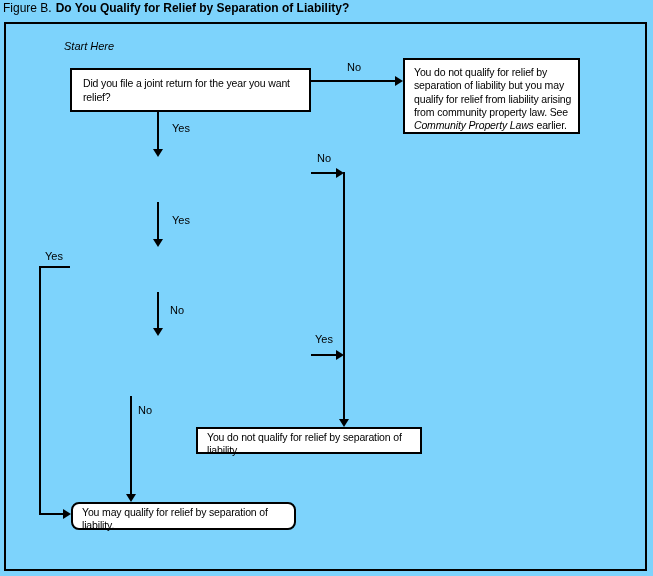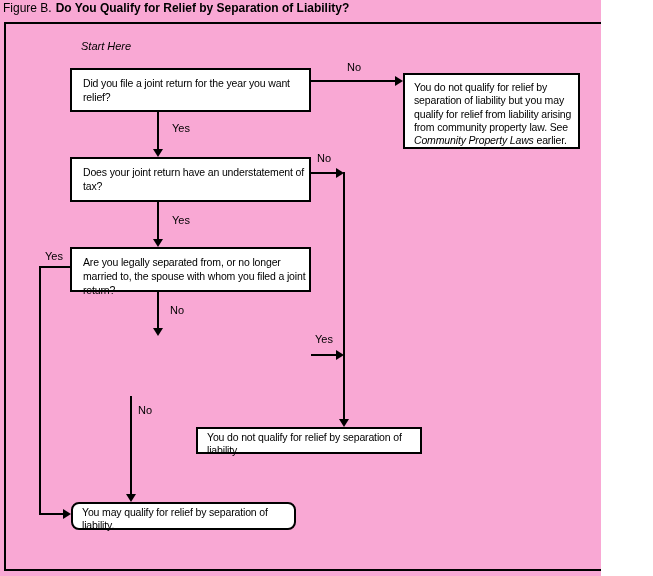--- a/index.html
+++ b/index.html
@@ -1,27 +1,27 @@
 <!DOCTYPE html>
 <html><head>
 <meta charset="utf-8">
 <style>
   html,body { margin:0; padding:0; background:#ffffff; }
   .page {
-    position:relative; width:601px; height:576px;
-    background:#f9a8d4; color:#000;
+    position:relative; width:653px; height:576px;
+    background:#7dd3fc; color:#000;
     font-family:"Liberation Sans", sans-serif;
     overflow:hidden;
   }
   .title { position:absolute; left:3px; top:1px; font-size:12px; white-space:nowrap; }
   .t-prefix { font-weight:normal; }
   .t-main { font-weight:bold; margin-left:4px; }
   .frame { position:absolute; left:4px; top:22px; width:643px; height:549px;
            border:2px solid #000; box-sizing:border-box; }
-  .start { position:absolute; left:81px; top:40px; font-style:italic; font-size:11px; }
+  .start { position:absolute; left:64px; top:40px; font-style:italic; font-size:11px; }
   .box { position:absolute; border:2px solid #000; box-sizing:border-box;
          font-size:10.5px; line-height:14px; letter-spacing:-0.15px; background:#fff; }
   .q  { padding:6px 0 0 11px; }
   .outcome-a { padding:6px 6px 0 9px; line-height:13.3px; }
   .outcome-b { padding:2px 6px 0 9px; line-height:12.5px; }
   .it { font-style:italic; }
   .vline,.hline { position:absolute; background:#000; }
   .vline { width:2px; } .hline { height:2px; }
   .arr-d { position:absolute; width:0; height:0;
            border-left:5px solid transparent; border-right:5px solid transparent;
@@ -39,26 +39,24 @@
   <div class="title">
     <span class="t-prefix">Figure B.</span><span class="t-main">Do You Qualify for Relief by Separation of Liability?</span>
   </div>
 
   <div class="frame"></div>
 
   <div class="start">Start Here</div>
 
   <div class="box q" style="left:70px; top:68px; width:241px; height:44px;">Did you file a joint return for the year you want relief?</div>
 
-  <div class="box q" style="left:70px; top:157px; width:241px; height:45px;">Does your joint return have an understatement of tax?</div>
-
-  <div class="box q" style="left:70px; top:247px; width:241px; height:45px;">Are you legally separated from, or no longer married to, the spouse with whom you filed a joint return?</div>
 
 
-  <div class="box outcome-a" style="left:403px; top:73px; width:177px; height:76px;">
+
+  <div class="box outcome-a" style="left:403px; top:58px; width:177px; height:76px;">
     <span>You do not qualify for relief by separation of liability but you may qualify for relief from liability arising from community property law. See </span><span class="it">Community Property Laws</span><span> earlier.</span>
   </div>
 
   <div class="box outcome-b" style="left:196px; top:427px; width:226px; height:27px;">You do not qualify for relief by separation of liability.</div>
 
   <div class="box outcome-b" style="left:71px; top:502px; width:225px; height:28px;border-radius:8px;">You may qualify for relief by separation of liability.</div>
 
   <div class="vline" style="left:157px; top:112px; height:38px;"></div>
   <div class="arr-d" style="left:153px; top:149px;"></div>
   <div class="lbl" style="left:172px; top:122px;">Yes</div>

